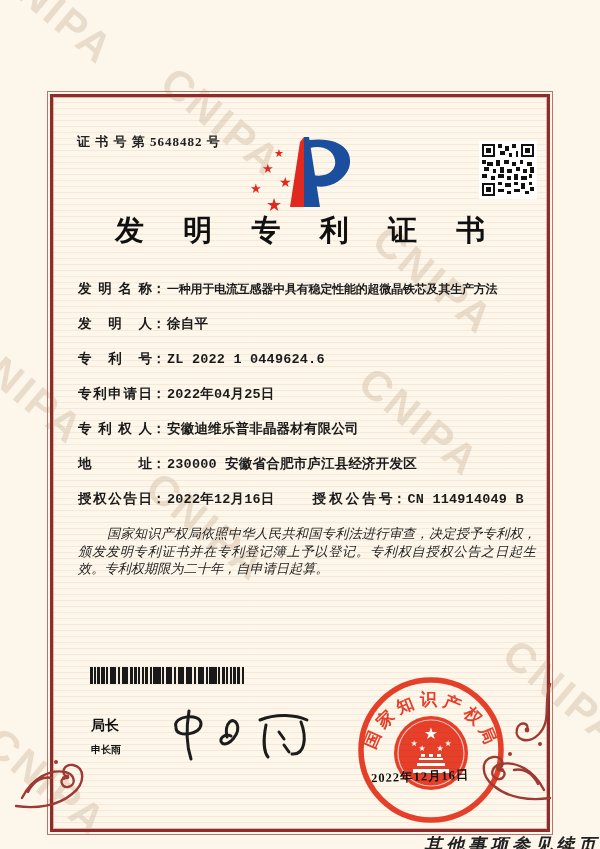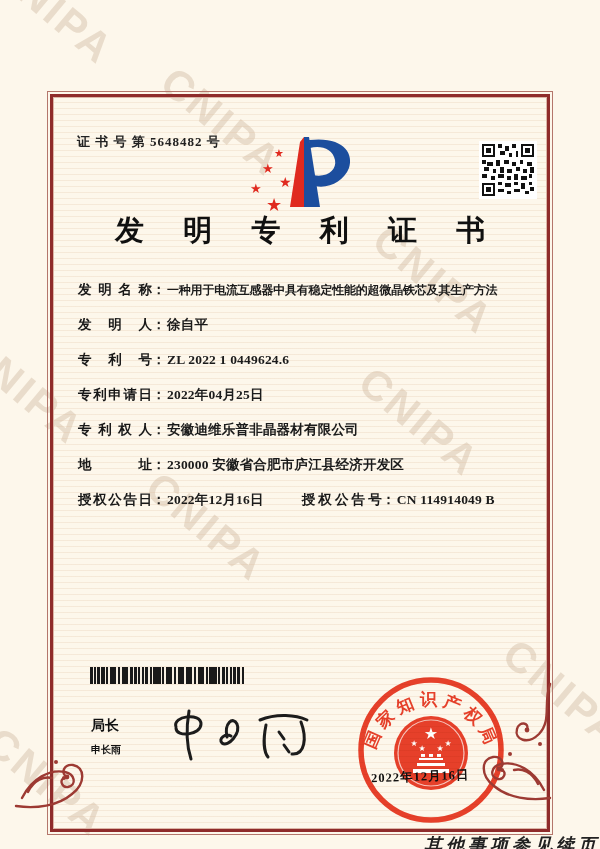--- a/index.html
+++ b/index.html
@@ -34,21 +34,21 @@
     font-size:13px;font-weight:600;letter-spacing:1px;color:#222;
   }
   .logo{position:absolute;left:193px;top:38px;width:118px;height:78px;}
   .qr{position:absolute;left:426px;top:44px;width:58px;height:58px;background:#fff;padding:3px;box-sizing:border-box;}
   .title{
     position:absolute;left:0;right:0;top:114px;text-align:center;
     font-size:29px;font-weight:600;letter-spacing:16px;padding-left:16px;color:#101010;
   }
   
   .fields{position:absolute;left:25px;right:18px;top:183px;}
-  .frow{display:flex;align-items:flex-start;line-height:20px;margin-bottom:15px;}
+  .frow{display:flex;align-items:flex-start;line-height:20px;margin-bottom:15px;font-family:Liberation Mono, monospace;}
   .f-label{
     width:74px;flex:0 0 74px;display:inline-block;
     text-align:justify;text-align-last:justify;
     font-size:13.5px;font-weight:700;color:#181818;
   }
   .f-colon{flex:0 0 15px;font-size:13.5px;font-weight:700;}
   .f-value{font-size:13.5px;font-weight:600;letter-spacing:0.2px;white-space:nowrap;}
   .f-value.tight{font-size:12px;letter-spacing:-0.2px;}
   .frow .group2{display:flex;margin-left:38px;}
   
@@ -206,20 +206,21 @@
       <span class="f-value">2022年12月16日</span>
       <span class="group2">
         <span class="f-label" style="width:80px;flex-basis:80px;">授权公告号</span>
           <span class="f-colon">：</span>
         <span class="f-value">CN 114914049 B</span>
       </span>
     </div>
   </div>
 
   <div class="legal">
+    <p>国家知识产权局依照中华人民共和国专利法进行审查，决定授予专利权，颁发发明专利证书并在专利登记簿上予以登记。专利权自授权公告之日起生效。专利权期限为二十年，自申请日起算。</p>
   </div>
 
   <div class="barcode"></div>
 
   <div class="signer-title">局长</div>
   <div class="signer-name">申长雨</div>
 
   <svg class="signature" viewBox="0 0 155 64" aria-hidden="true">
     <g fill="none" stroke="#1c1c1c" stroke-width="3" stroke-linecap="round">
       <path d="M24,8 C21,26 22,44 26,56"></path>

